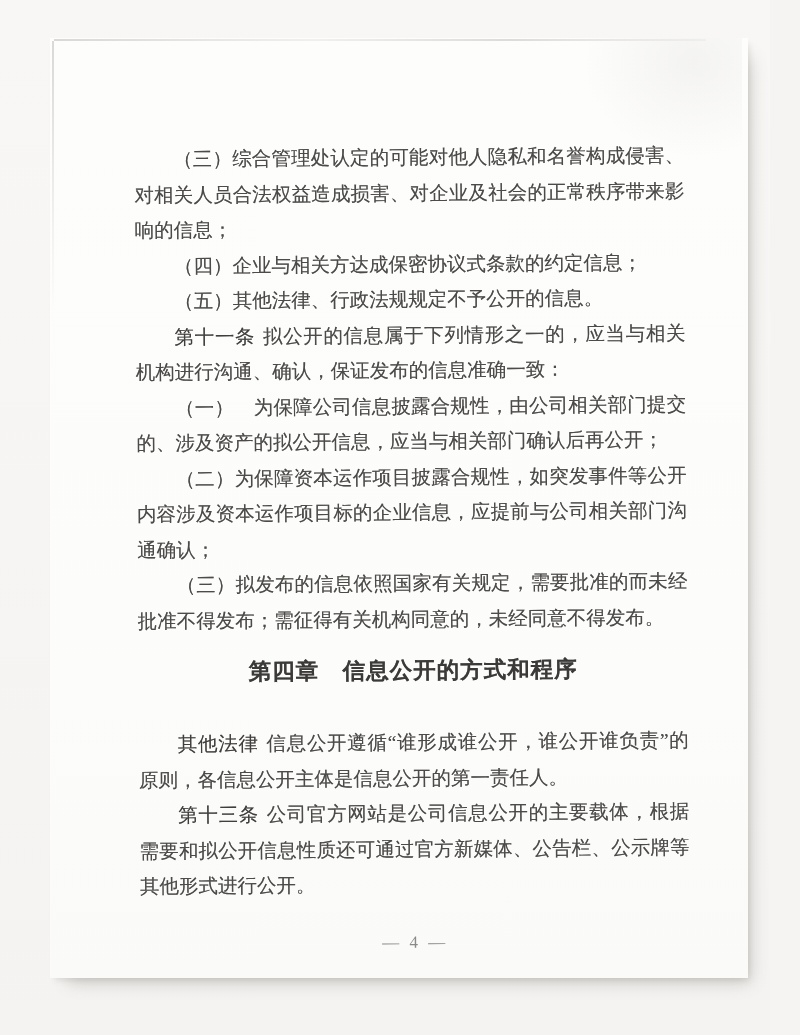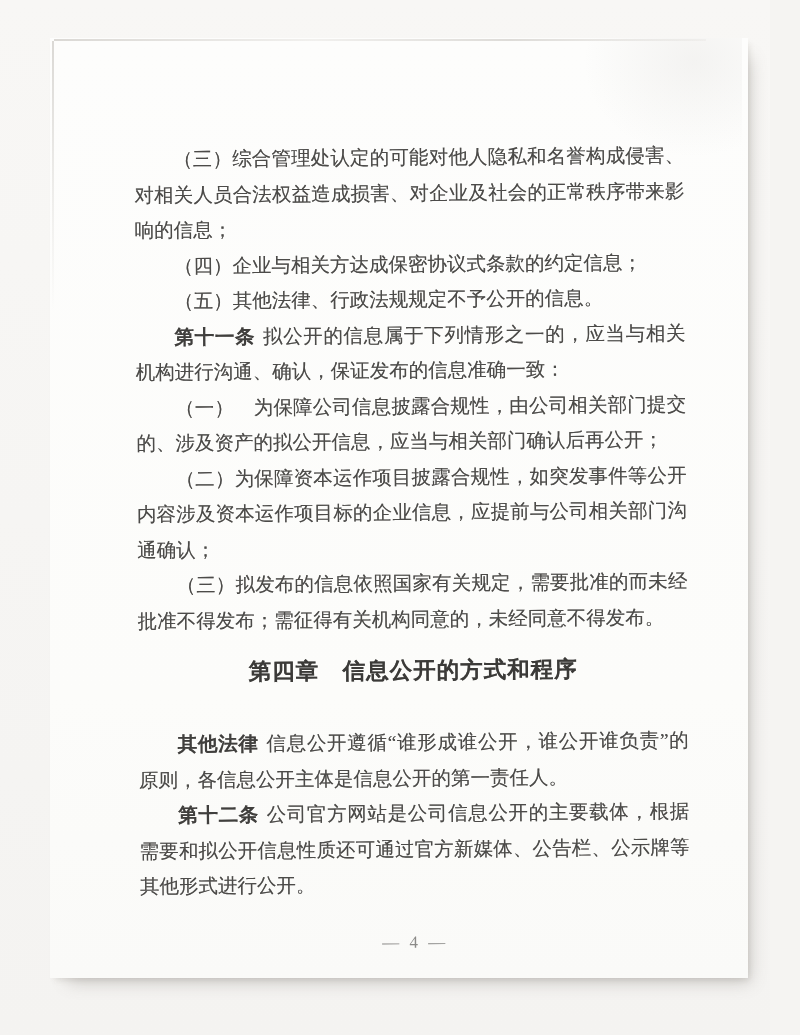--- a/index.html
+++ b/index.html
@@ -52,21 +52,21 @@
     color: #4c4b49;
     text-align: justify;
     text-shadow: 0 0 0.6px rgba(76, 75, 73, 0.55);
   }
   .para {
     margin: 0;
     text-indent: 2em;
   }
   .lead {
     font-family: "Liberation Sans", sans-serif;
-    font-weight: 700;
+    font-weight: 400;
     color: #403f3d;
     margin-right: 0.4em;
   }
   .chapter {
     margin: 17px 0 37px 0;
     text-indent: 0;
     text-align: center;
     font-family: "Liberation Sans", sans-serif;
     font-weight: 700;
     font-size: 22.5px;
@@ -108,19 +108,19 @@
       <p class="para"><span>（一）　为保障公司信息披露合规性，由公司相关部门提交的、涉及资产的拟公开信息，应当与相关部门确认后再公开；</span></p>
 
       <p class="para"><span>（二）为保障资本运作项目披露合规性，如突发事件等公开内容涉及资本运作项目标的企业信息，应提前与公司相关部门沟通确认；</span></p>
 
       <p class="para"><span>（三）拟发布的信息依照国家有关规定，需要批准的而未经批准不得发布；需征得有关机构同意的，未经同意不得发布。</span></p>
 
       <h2 class="chapter">第四章　信息公开的方式和程序</h2>
 
       <p class="para"><b class="lead">其他法律</b><span>信息公开遵循“谁形成谁公开，谁公开谁负责”的原则，各信息公开主体是信息公开的第一责任人。</span></p>
 
-      <p class="para"><b class="lead">第十二条</b><span>公司官方网站是公司信息公开的主要载体，根据需要和拟公开信息性质还可通过官方新媒体、公告栏、公示牌等其他形式进行公开。</span></p>
+      <p class="para"><b class="lead">第十三条</b><span>公司官方网站是公司信息公开的主要载体，根据需要和拟公开信息性质还可通过官方新媒体、公告栏、公示牌等其他形式进行公开。</span></p>
 
       <div class="pagenum">— 4 —</div>
 
     </div>
   </div>
 </div>
 
 </body></html>

